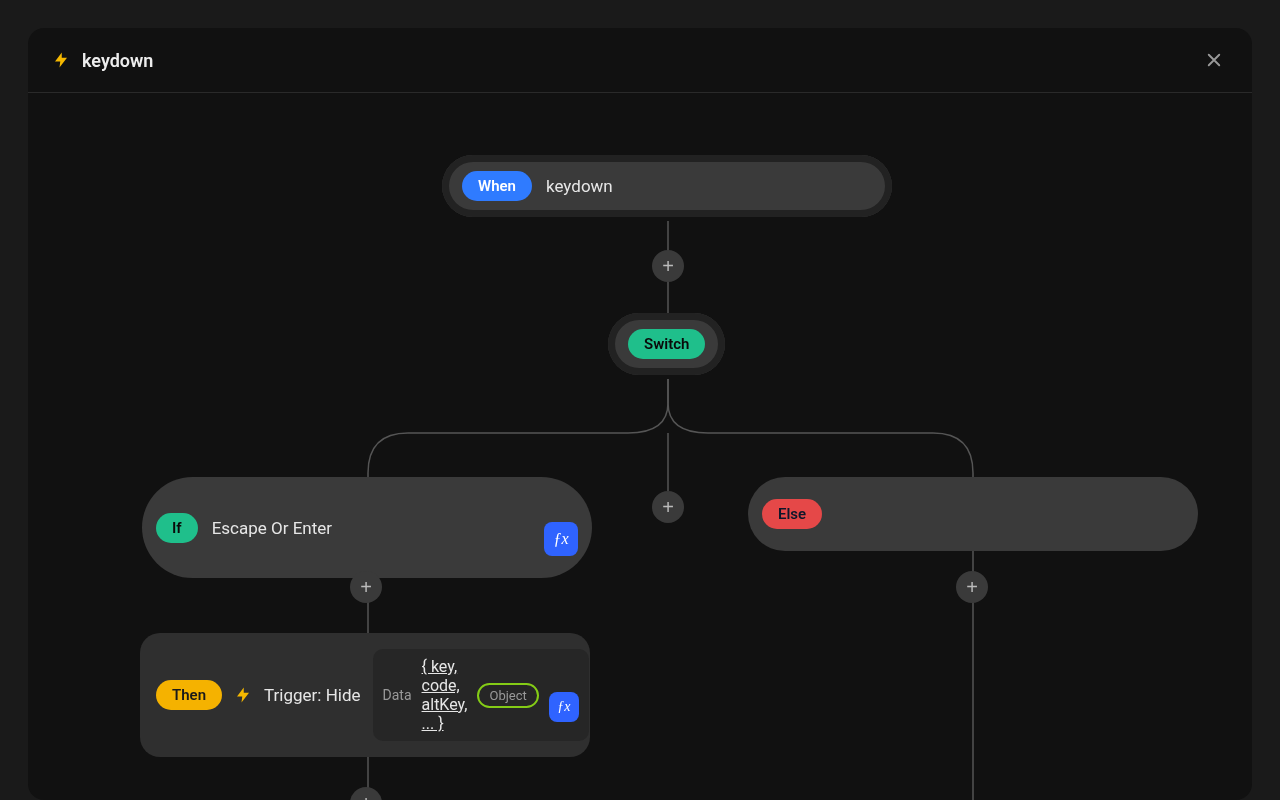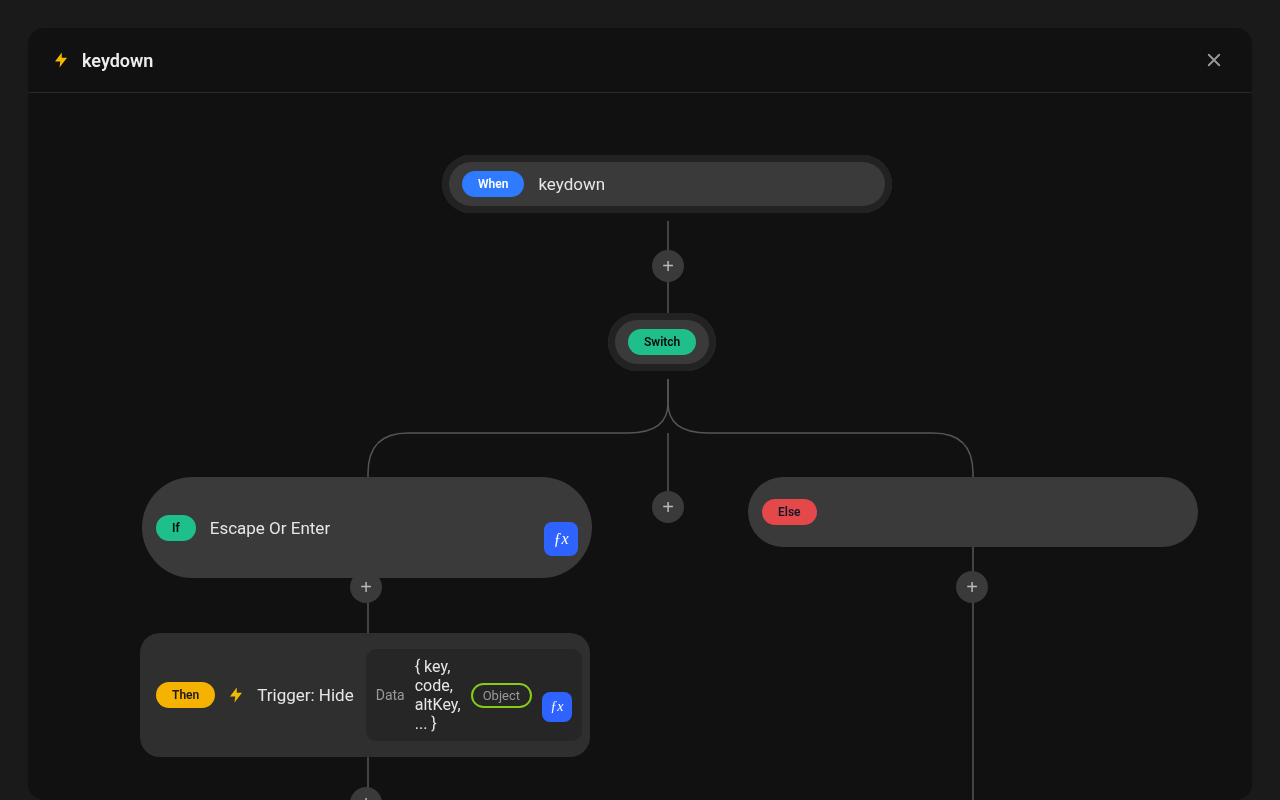--- a/index.html
+++ b/index.html
@@ -70,21 +70,21 @@
     gap: 14px;
   }
   .node-outline {
     
     box-shadow: 0 0 0 7px #222 inset;
     padding: 16px 20px;
   }
   .badge {
     border-radius: 999px;
     padding: 6px 16px;
-    font-size: 12px;
+    font-size: 15px;
     font-weight: 600;
     color: #111;
     white-space: nowrap;
   }
   .badge-blue   { background: #2f7bff; color: #fff; }
   .badge-green  { background: #1fbf8b; color: #0a0a0a; }
   .badge-orange { background: #f5b200; color: #1a1a1a; }
   .badge-red    { background: #e54848; color: #0f172a; }
   .node-label {
     font-size: 17px;
@@ -149,20 +149,21 @@
     align-items: center;
     gap: 10px;
   }
   .data-label {
     color: #999;
     font-size: 14px;
   }
   .data-value {
     color: #e6e6e6;
     font-size: 16px;
+    text-decoration: underline;
   }
   .tag {
     border: 2px solid #84cc16;
     color: #999;
     font-size: 13px;
     border-radius: 999px;
     padding: 3px 10px;
   }
 
   

